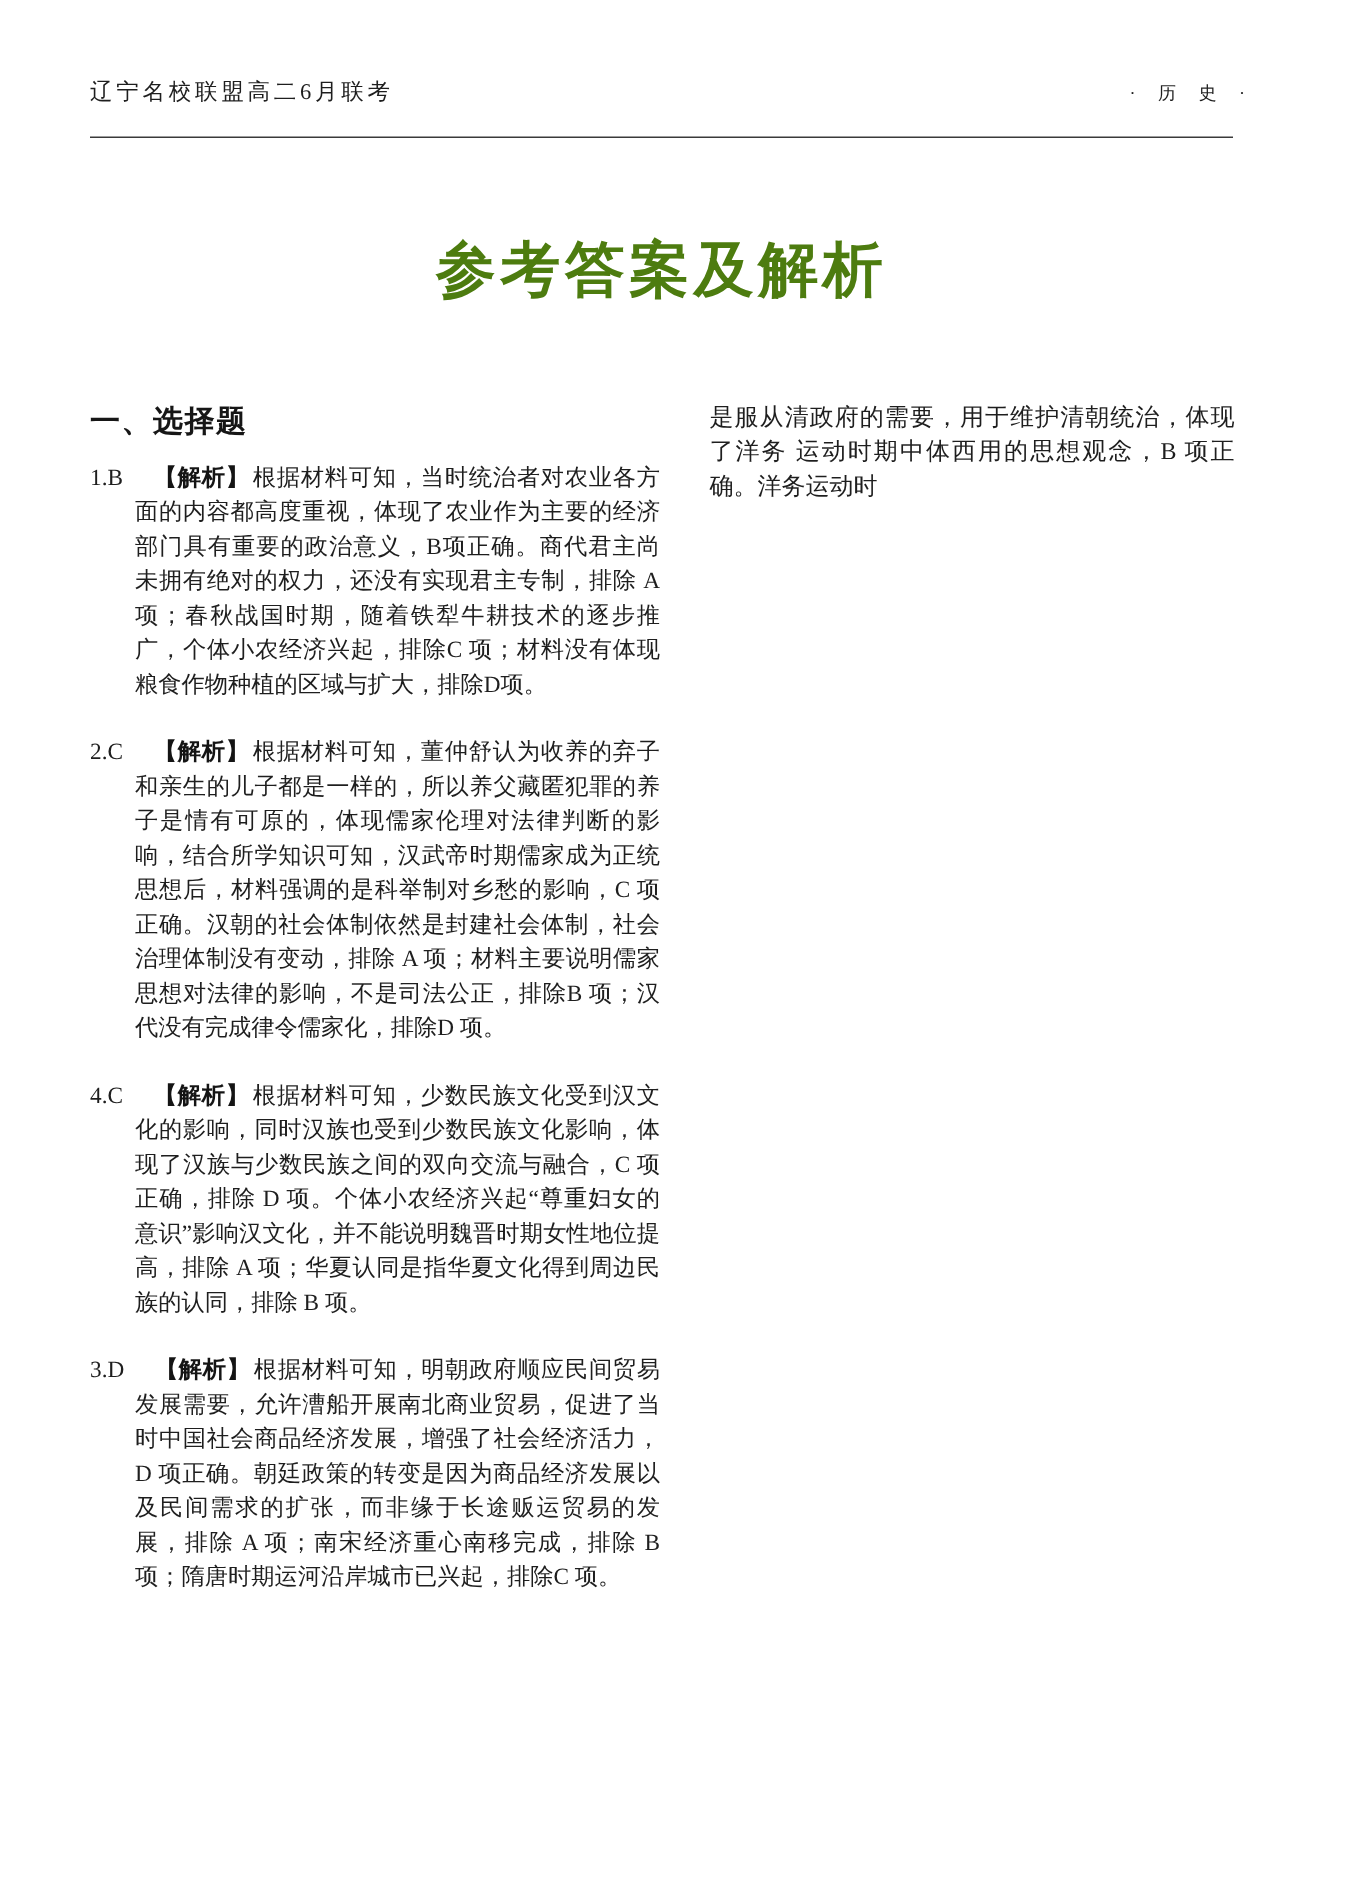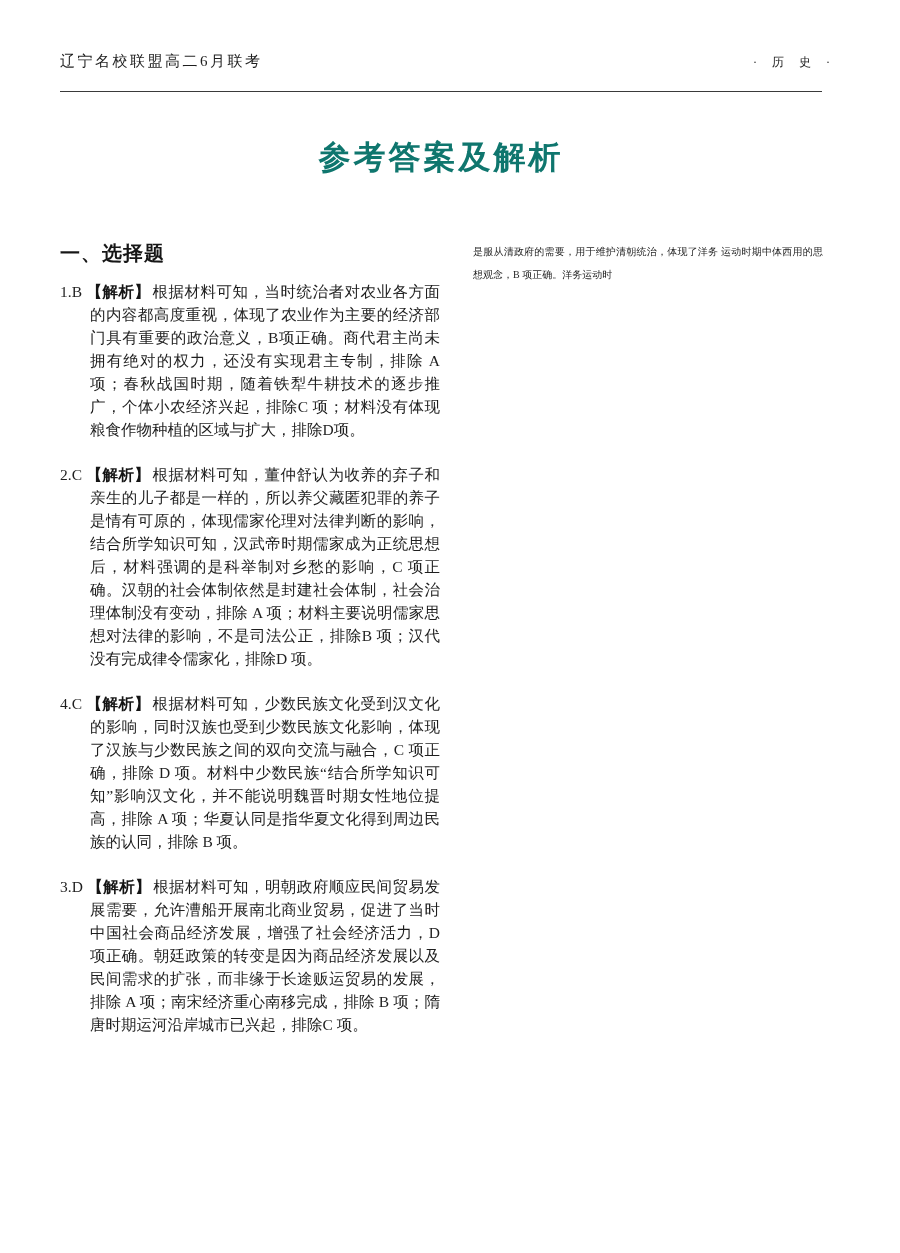--- a/index.html
+++ b/index.html
@@ -36,27 +36,27 @@
   }
   .header-right {
     font-size: 12px;
     letter-spacing: 6px;
     white-space: nowrap;
     margin-right: -14px;
   }
   
   .doc-title {
     width: 762px;
-    margin-top: 44px;
+    margin-top: 60px;
     text-align: center;
     font-family: "Liberation Sans", "DejaVu Sans", sans-serif;
     font-weight: 700;
-    font-size: 32px;
+    font-size: 40px;
     letter-spacing: 3px;
-    color: #0f766e;
+    color: #4d7c0f;
   }
   
   .columns {
     margin-top: 60px;
     display: flex;
     gap: 33px;
   }
   .col-left  { width: 380px; }
   .col-right { width: 350px; }
 
@@ -76,23 +76,24 @@
     text-indent: -30px;
     margin: 0 0 22px 0;
   }
   .answer:last-child { margin-bottom: 0; }
   .answer-label { margin-right: 4px; }
   .answer-tag {
     font-family: "Liberation Sans", "DejaVu Sans", sans-serif;
     font-weight: 700;
     margin-right: 2px;
     color: #141414;
+    margin-left: 16px;
   }
   .continuation {
-    font-size: 10px;
+    font-size: 16px;
     line-height: 23px;
     text-align: justify;
     margin: 0;
   }
 </style>
 </head>
 <body>
 
 <div class="page">
 
@@ -110,21 +111,21 @@
 
       <p class="answer">
         <span class="answer-label">1.B</span><span class="answer-tag">【解析】</span><span>根据材料可知，当时统治者对农业各方面的内容都高度重视，体现了农业作为主要的经济部门具有重要的政治意义，B项正确。商代君主尚未拥有绝对的权力，还没有实现君主专制，排除 A 项；春秋战国时期，随着铁犁牛耕技术的逐步推广，个体小农经济兴起，排除C 项；材料没有体现粮食作物种植的区域与扩大，排除D项。</span>
       </p>
 
       <p class="answer">
         <span class="answer-label">2.C</span><span class="answer-tag">【解析】</span><span>根据材料可知，董仲舒认为收养的弃子和亲生的儿子都是一样的，所以养父藏匿犯罪的养子是情有可原的，体现儒家伦理对法律判断的影响，结合所学知识可知，汉武帝时期儒家成为正统思想后，材料强调的是科举制对乡愁的影响，C 项正确。汉朝的社会体制依然是封建社会体制，社会治理体制没有变动，排除 A 项；材料主要说明儒家思想对法律的影响，不是司法公正，排除B 项；汉代没有完成律令儒家化，排除D 项。</span>
       </p>
 
       <p class="answer">
-        <span class="answer-label">4.C</span><span class="answer-tag">【解析】</span><span>根据材料可知，少数民族文化受到汉文化的影响，同时汉族也受到少数民族文化影响，体现了汉族与少数民族之间的双向交流与融合，C 项正确，排除 D 项。材料中少数民族“结合所学知识可知”影响汉文化，并不能说明魏晋时期女性地位提高，排除 A 项；华夏认同是指华夏文化得到周边民族的认同，排除 B 项。</span>
+        <span class="answer-label">4.C</span><span class="answer-tag">【解析】</span><span>根据材料可知，少数民族文化受到汉文化的影响，同时汉族也受到少数民族文化影响，体现了汉族与少数民族之间的双向交流与融合，C 项正确，排除 D 项。个体小农经济兴起“尊重妇女的意识”影响汉文化，并不能说明魏晋时期女性地位提高，排除 A 项；华夏认同是指华夏文化得到周边民族的认同，排除 B 项。</span>
       </p>
 
 
       <p class="answer">
         <span class="answer-label">3.D</span><span class="answer-tag">【解析】</span><span>根据材料可知，明朝政府顺应民间贸易发展需要，允许漕船开展南北商业贸易，促进了当时中国社会商品经济发展，增强了社会经济活力，D 项正确。朝廷政策的转变是因为商品经济发展以及民间需求的扩张，而非缘于长途贩运贸易的发展，排除 A 项；南宋经济重心南移完成，排除 B 项；隋唐时期运河沿岸城市已兴起，排除C 项。</span>
       </p>
 
     </div>
 
     <div class="col-right">

